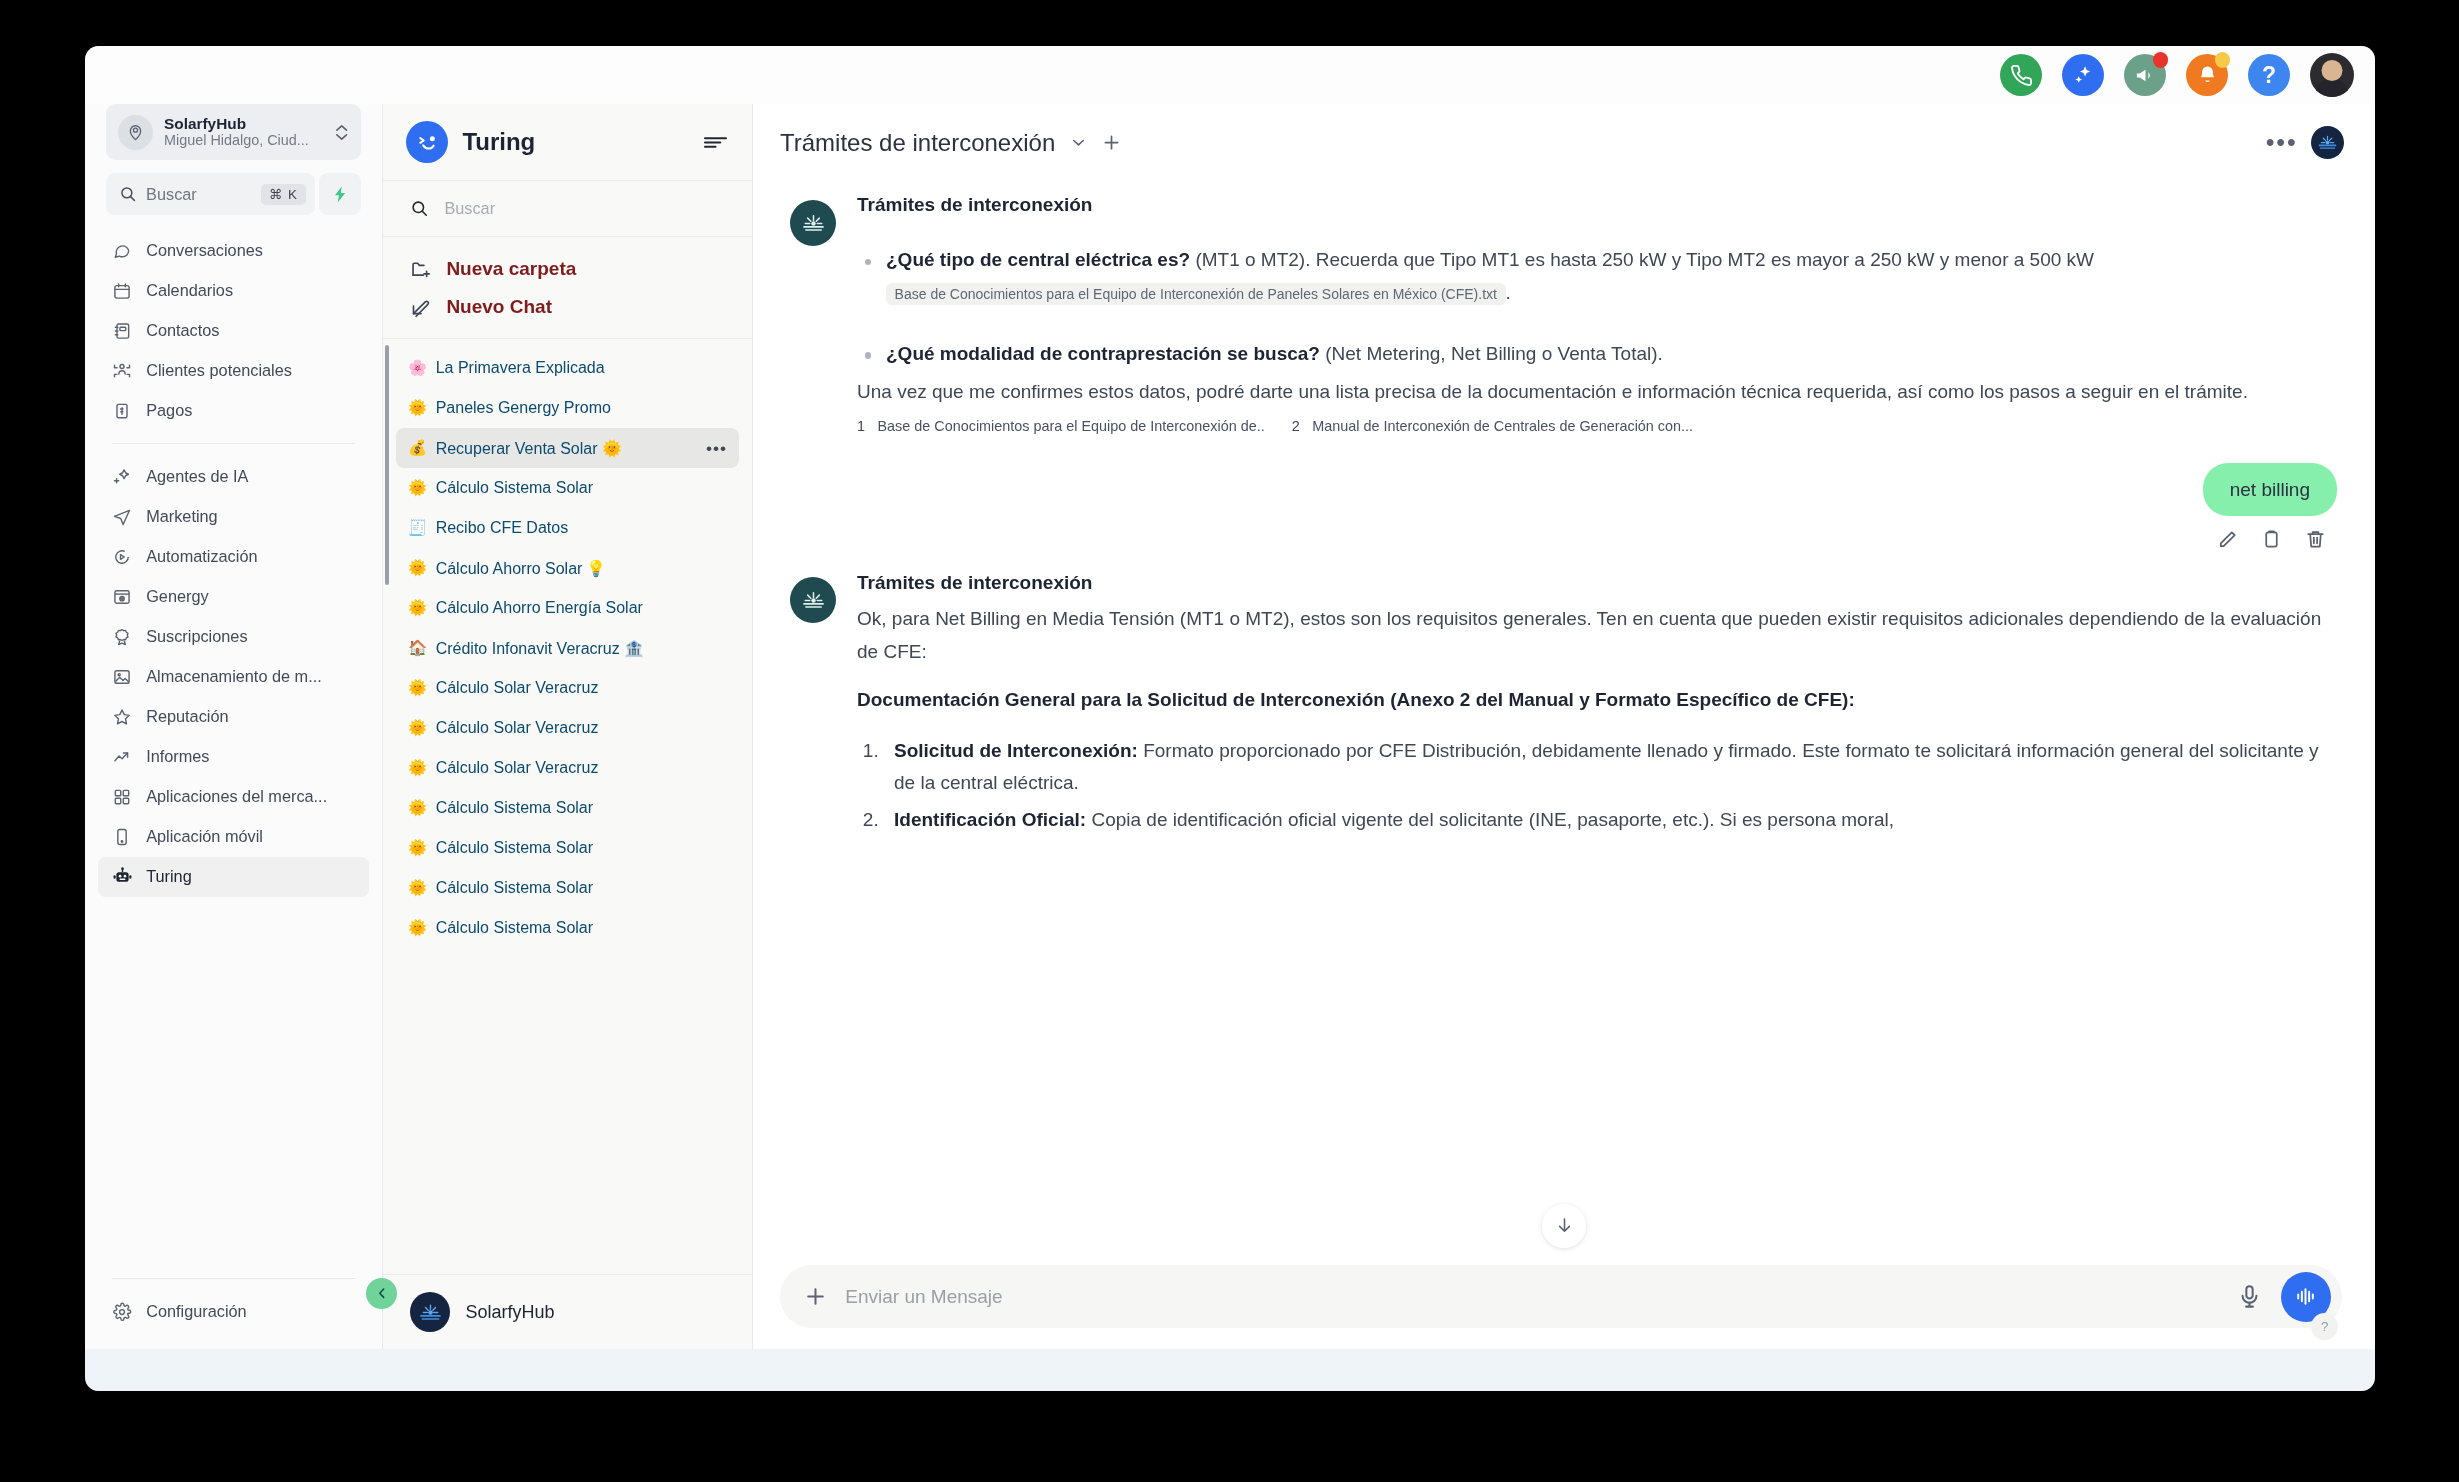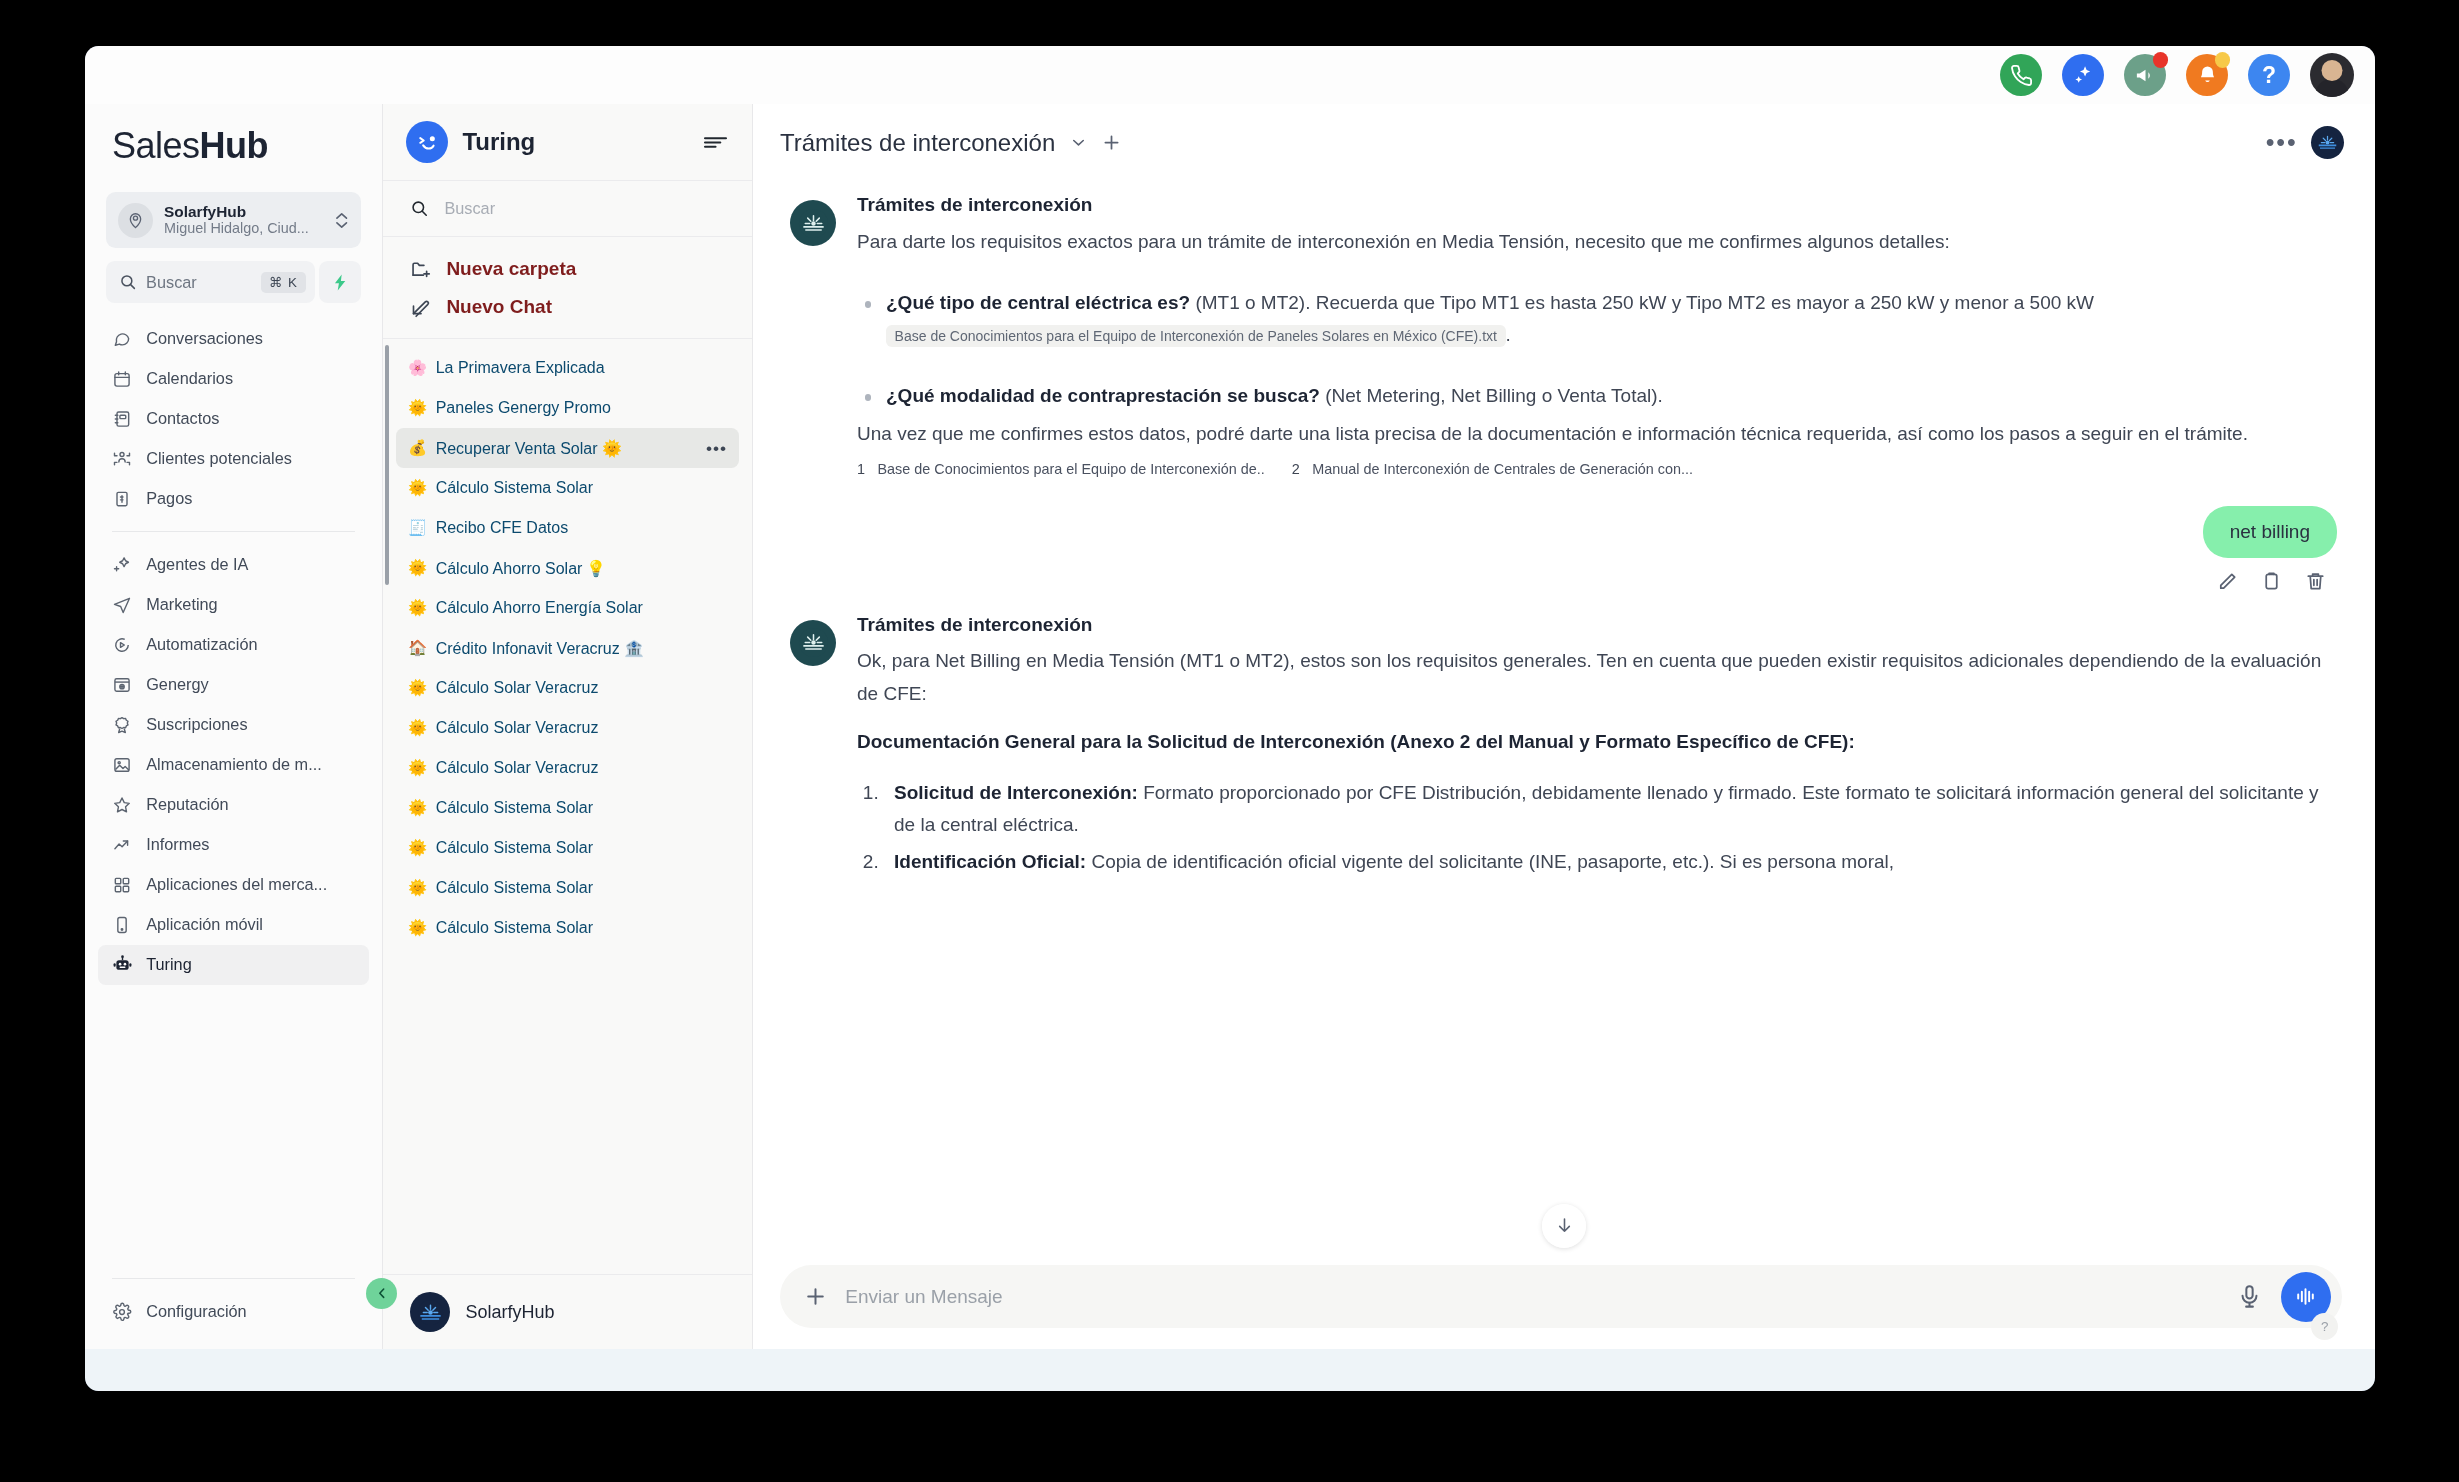--- a/index.html
+++ b/index.html
@@ -303,21 +303,20 @@
         <span class="dotbadge" style="background:#f7c948"></span>
       </div>
       <div class="circ" style="background:#3d86f0;font-size:23px;font-weight:700">?</div>
       <div class="avatar-img"></div>
     </div>
   </div>
 
   <div class="body-row">
 
     <div class="sidebar">
-      <div class="logo"><span>Sales</span><b>Hub</b></div>
 
       <div class="org-chip">
         <div class="org-ic">
           <svg width="19" height="19" viewBox="0 0 24 24" fill="none" stroke="#5a6272" stroke-width="1.7">
               <circle cx="12" cy="9" r="2.6"></circle>
               <path d="M12 21s6.5-6 6.5-11a6.5 6.5 0 1 0-13 0c0 5 6.5 11 6.5 11z"></path>
             </svg>
         </div>
         <div class="org-text">
           <div class="org-name">SolarfyHub</div>
@@ -675,21 +674,20 @@
           <div class="bot-av">
             <svg width="31" height="31" viewBox="0 0 32 32">
               <circle cx="16" cy="16" r="15" fill="#1f4a50"></circle>
               <path d="M16 8v5M10 10.5l3.2 3.2M7.5 16h4.6M24.5 16h-4.6M22 10.5l-3.2 3.2" stroke="#dff0ee" stroke-width="1.6" stroke-linecap="round"></path>
               <circle cx="16" cy="16" r="2.3" fill="#dff0ee"></circle>
               <path d="M5.5 18.6h21v1.8h-21zM7.5 22h17v1.5h-17z" fill="#dff0ee"></path>
             </svg>
           </div>
           <div class="msg-body">
             <div class="msg-name">Trámites de interconexión</div>
-            <p class="msg-p">Para darte los requisitos exactos para un trámite de interconexión en Media Tensión, necesito que me confirmes algunos detalles:</p>
             <ul class="msg-ul">
               <li><span class="b">¿Qué tipo de central eléctrica es?</span><span> (MT1 o MT2). Recuerda que Tipo MT1 es hasta 250 kW y Tipo MT2 es mayor a 250 kW y menor a 500 kW</span> <span class="cite-inline">Base de Conocimientos para el Equipo de Interconexión de Paneles Solares en México (CFE).txt</span><span>.</span></li>
               <li><span class="b">¿Qué modalidad de contraprestación se busca?</span><span> (Net Metering, Net Billing o Venta Total).</span></li>
             </ul>
             <p class="msg-p">Una vez que me confirmes estos datos, podré darte una lista precisa de la documentación e información técnica requerida, así como los pasos a seguir en el trámite.</p>
             <div class="cites">
               <div class="cite">
                   <span class="cite-n">1</span>
                   <span class="cite-t">Base de Conocimientos para el Equipo de Interconexión de..</span>
                 </div>

